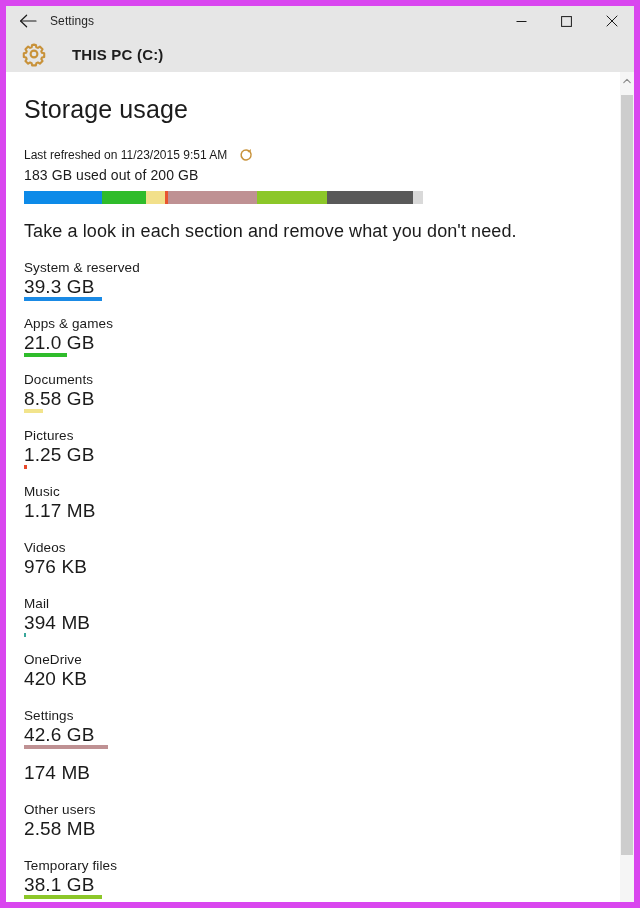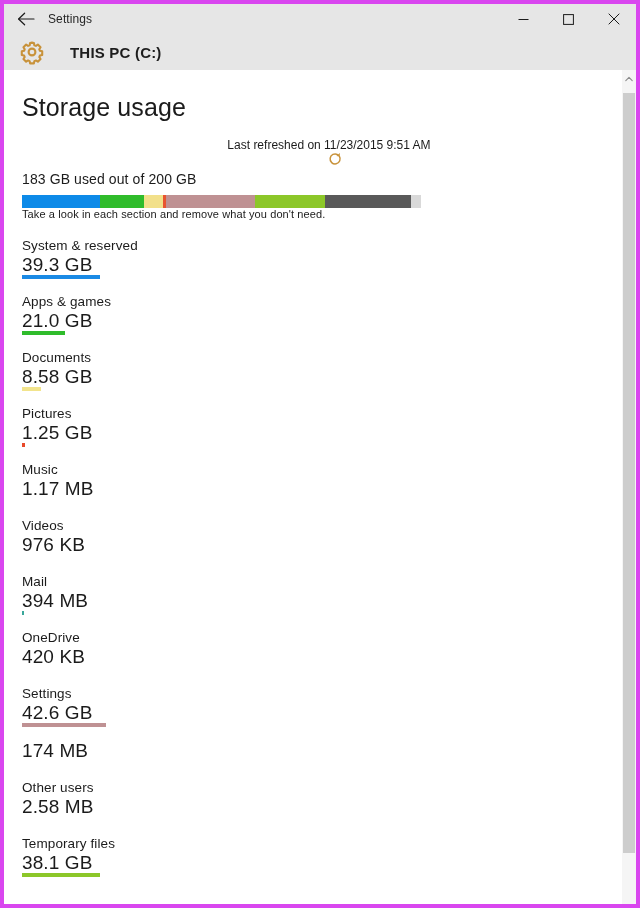--- a/index.html
+++ b/index.html
@@ -12,21 +12,21 @@
     height: 908px;
     font-family: "Liberation Sans", sans-serif;
     overflow: hidden;
   }
 
   .window {
     position: relative;
     width: 640px;
     height: 908px;
     box-sizing: border-box;
-    border: 4px solid #d946ef;
+    border: 6px solid #d946ef;
     background: #fde047;
     overflow: hidden;
   }
 
   
   .titlebar {
     position: relative;
     height: 30px;
     background: #e6e6e6;
     display: flex;
@@ -98,22 +98,21 @@
     font-size: 25px;
     font-weight: 400;
     color: #1b1b1b;
     margin: 0 0 0 0;
     line-height: 30px;
     letter-spacing: 0.1px;
   }
   .refresh-row {
     display: flex;
     align-items: center;
-    margin-top: 16px;
-    flex-direction: column;
+    margin-top: 24px;
   }
   .refresh-text {
     font-size: 12px;
     color: #1b1b1b;
   }
   .refresh-icon {
     margin-left: 12px;
     display: flex;
     align-items: center;
   }
@@ -126,22 +125,23 @@
   .overall-bar {
     margin-top: 8px;
     width: 399px;
     height: 13px;
     display: flex;
     overflow: hidden;
   }
   .overall-bar span { display: block; height: 100%; }
 
   .hint {
-    font-size: 11px;
-    color: #1b1b1b;
+    font-size: 18px;
+    color: #1b1b1b;
+    margin-top: 17px;
     letter-spacing: 0.1px;
   }
 
   .cat-list { margin-top: 17px; }
   .cat {
     margin-bottom: 14px;
   }
   .cat-name {
     font-size: 13.5px;
     color: #1b1b1b;

